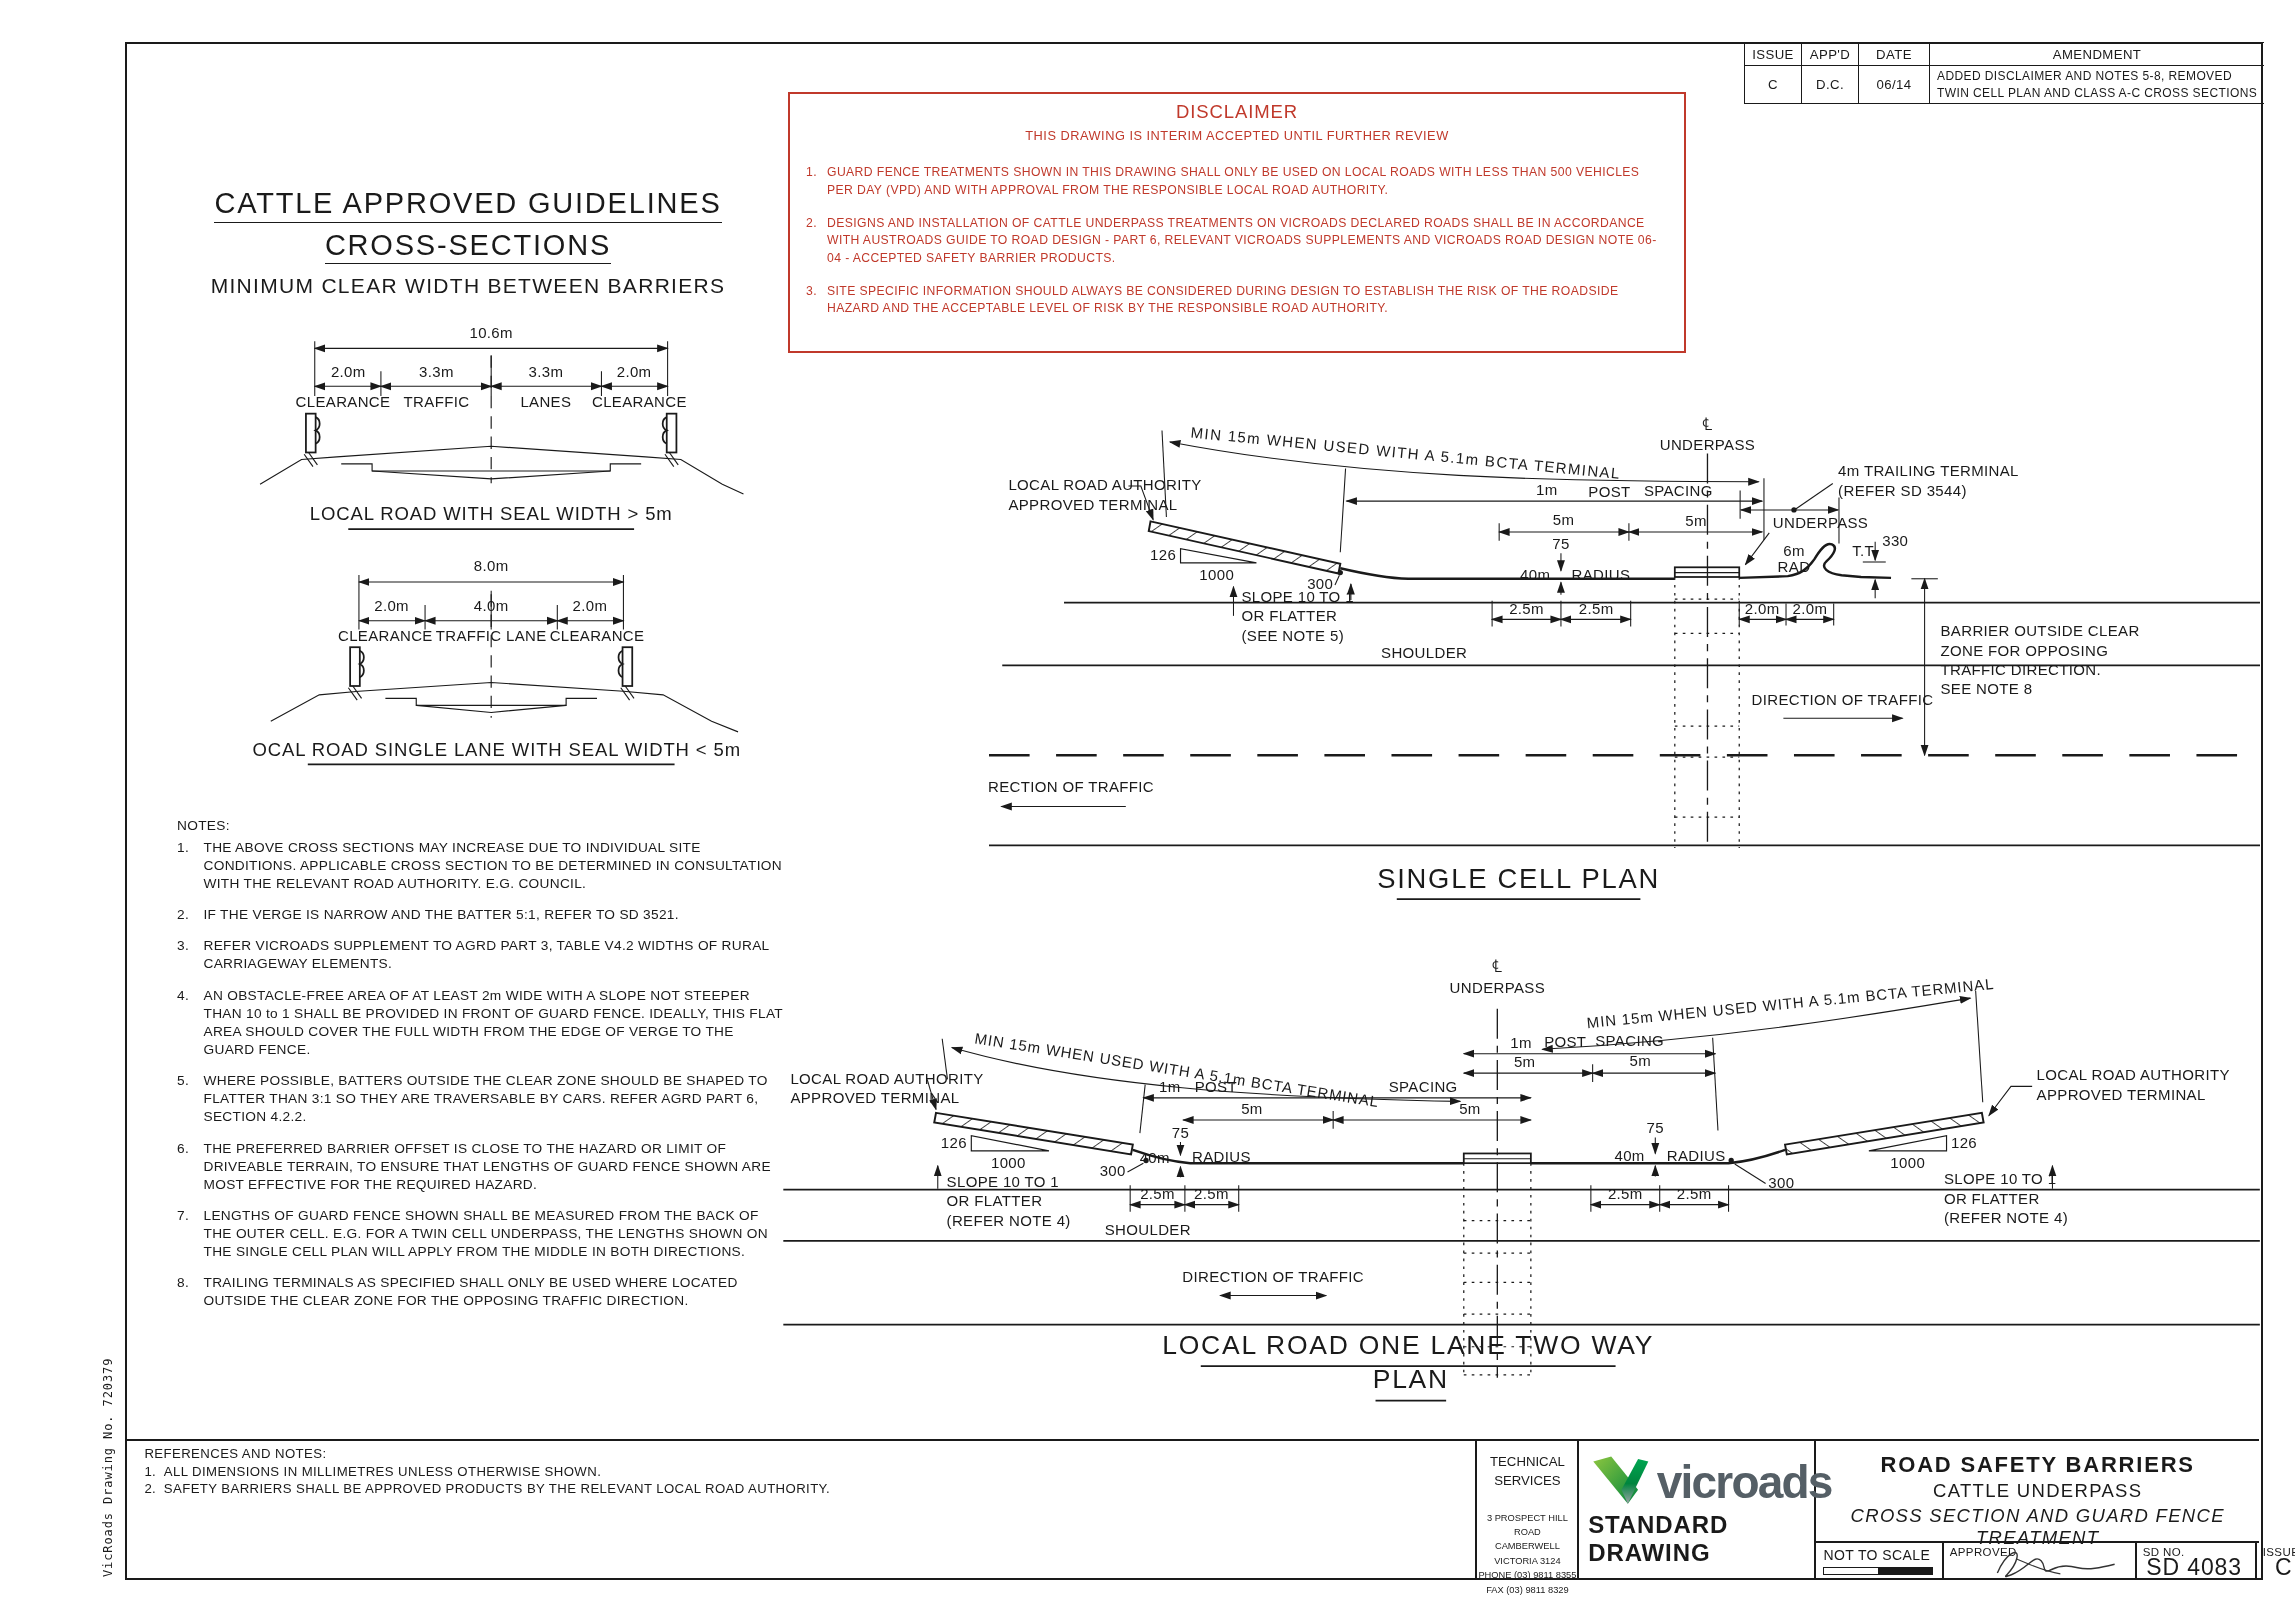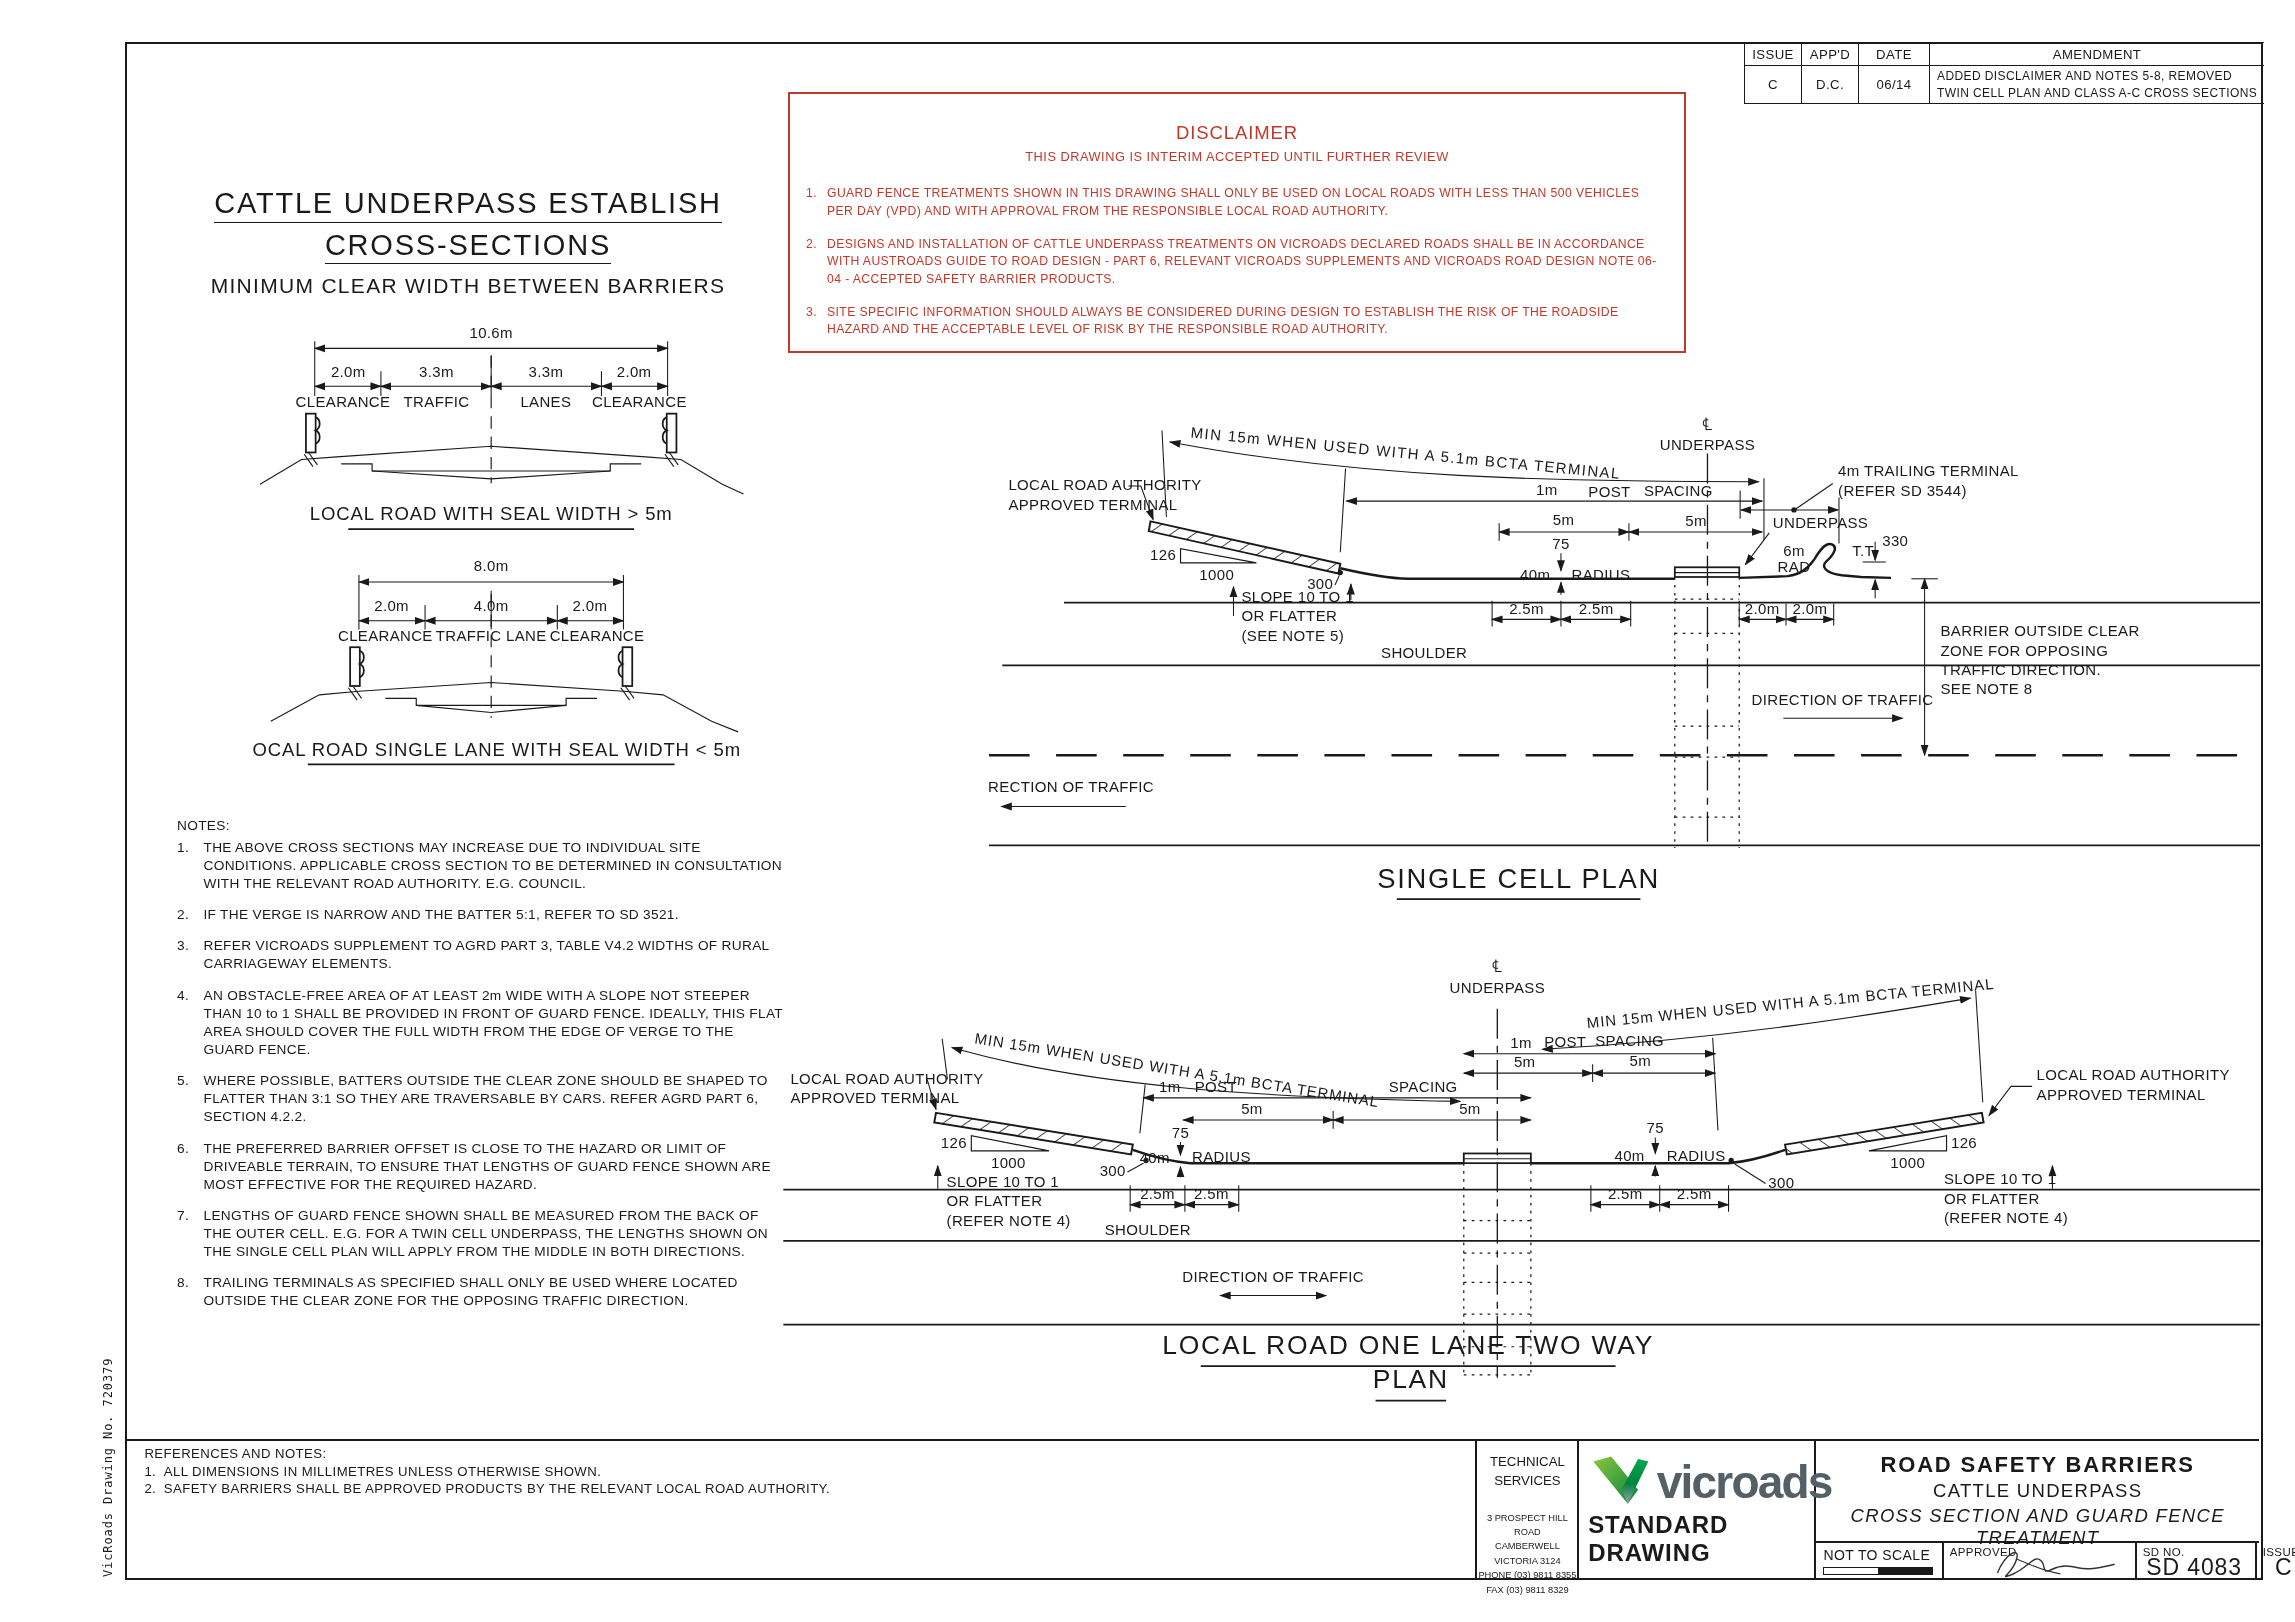--- a/index.html
+++ b/index.html
@@ -12,21 +12,21 @@
   #issue-table{left:1744px;top:42px;width:519px;display:grid;
     grid-template-columns:57px 57px 71px 1fr;border-left:1.8px solid #1a1a1a;border-bottom:1.8px solid #1a1a1a;}
   #issue-table .c{border-right:1.8px solid #1a1a1a;border-top:1.8px solid #1a1a1a;
     font-size:13.2px;letter-spacing:0.4px;display:flex;align-items:center;justify-content:center;text-align:center;}
   #issue-table .hd{height:22px;}
   #issue-table .vl{height:37px;}
   #issue-table .c:nth-child(4n){border-right:none;}
   #issue-table .amend{font-size:12px;line-height:1.35;justify-content:flex-start;padding-left:7px;text-align:left;}
   
   #disclaimer{left:788px;top:92px;width:894px;height:257px;border:2.6px solid #c0392b;color:#c0392b;}
-  #disclaimer .dt{font-size:18.5px;letter-spacing:0.9px;text-align:center;margin-top:28px;}
+  #disclaimer .dt{font-size:18.5px;letter-spacing:0.9px;text-align:center;margin-top:7px;}
   #disclaimer .ds{font-size:12.8px;letter-spacing:0.5px;text-align:center;margin-top:5.3px;}
   #disclaimer ol{margin:21px 17.7px 0 16px;padding:0;list-style:none;}
   #disclaimer li{font-size:12.2px;letter-spacing:0.4px;line-height:1.45;margin-bottom:15px;display:flex;}
   #disclaimer li .num{width:21px;flex:none;}
   
   #cs-head{left:190px;top:187px;width:556px;text-align:center;}
   #cs-head .h1{font-size:29px;letter-spacing:1.8px;}
   #cs-head .h1 span{border-bottom:1.8px solid #1a1a1a;padding-bottom:2.6px;}
   #cs-head .h2{font-size:21px;letter-spacing:1.3px;margin-top:12.4px;}
   
@@ -110,21 +110,21 @@
           <span>DESIGNS AND INSTALLATION OF CATTLE UNDERPASS TREATMENTS ON VICROADS DECLARED ROADS SHALL BE IN ACCORDANCE WITH AUSTROADS GUIDE TO ROAD DESIGN - PART 6, RELEVANT VICROADS SUPPLEMENTS AND VICROADS ROAD DESIGN NOTE 06-04 - ACCEPTED SAFETY BARRIER PRODUCTS.</span>
         </li>
       <li>
           <span class="num">3.</span>
           <span>SITE SPECIFIC INFORMATION SHOULD ALWAYS BE CONSIDERED DURING DESIGN TO ESTABLISH THE RISK OF THE ROADSIDE HAZARD AND THE ACCEPTABLE LEVEL OF RISK BY THE RESPONSIBLE ROAD AUTHORITY.</span>
         </li>
     </ol>
   </div>
 
   <div class="abs" id="cs-head">
-    <div class="h1"><span>CATTLE UNDERPASS ESTABLISH</span></div>
+    <div class="h1"><span>CATTLE APPROVED GUIDELINES</span></div>
     <div class="h1" style="margin-top:8.8px"><span>CROSS-SECTIONS</span></div>
     <div class="h2">MINIMUM CLEAR WIDTH BETWEEN BARRIERS</div>
   </div>
 
   <svg class="abs" style="left:253px;top:320px" width="494" height="212" viewBox="0 0 560 240">
     <defs>
       <marker id="a1" viewBox="0 0 10 10" refX="9" refY="5" markerWidth="11" markerHeight="11" orient="auto-start-reverse">
         <path d="M0,1.6 L10,5 L0,8.4 z" fill="#1a1a1a"></path>
       </marker>
     </defs>

